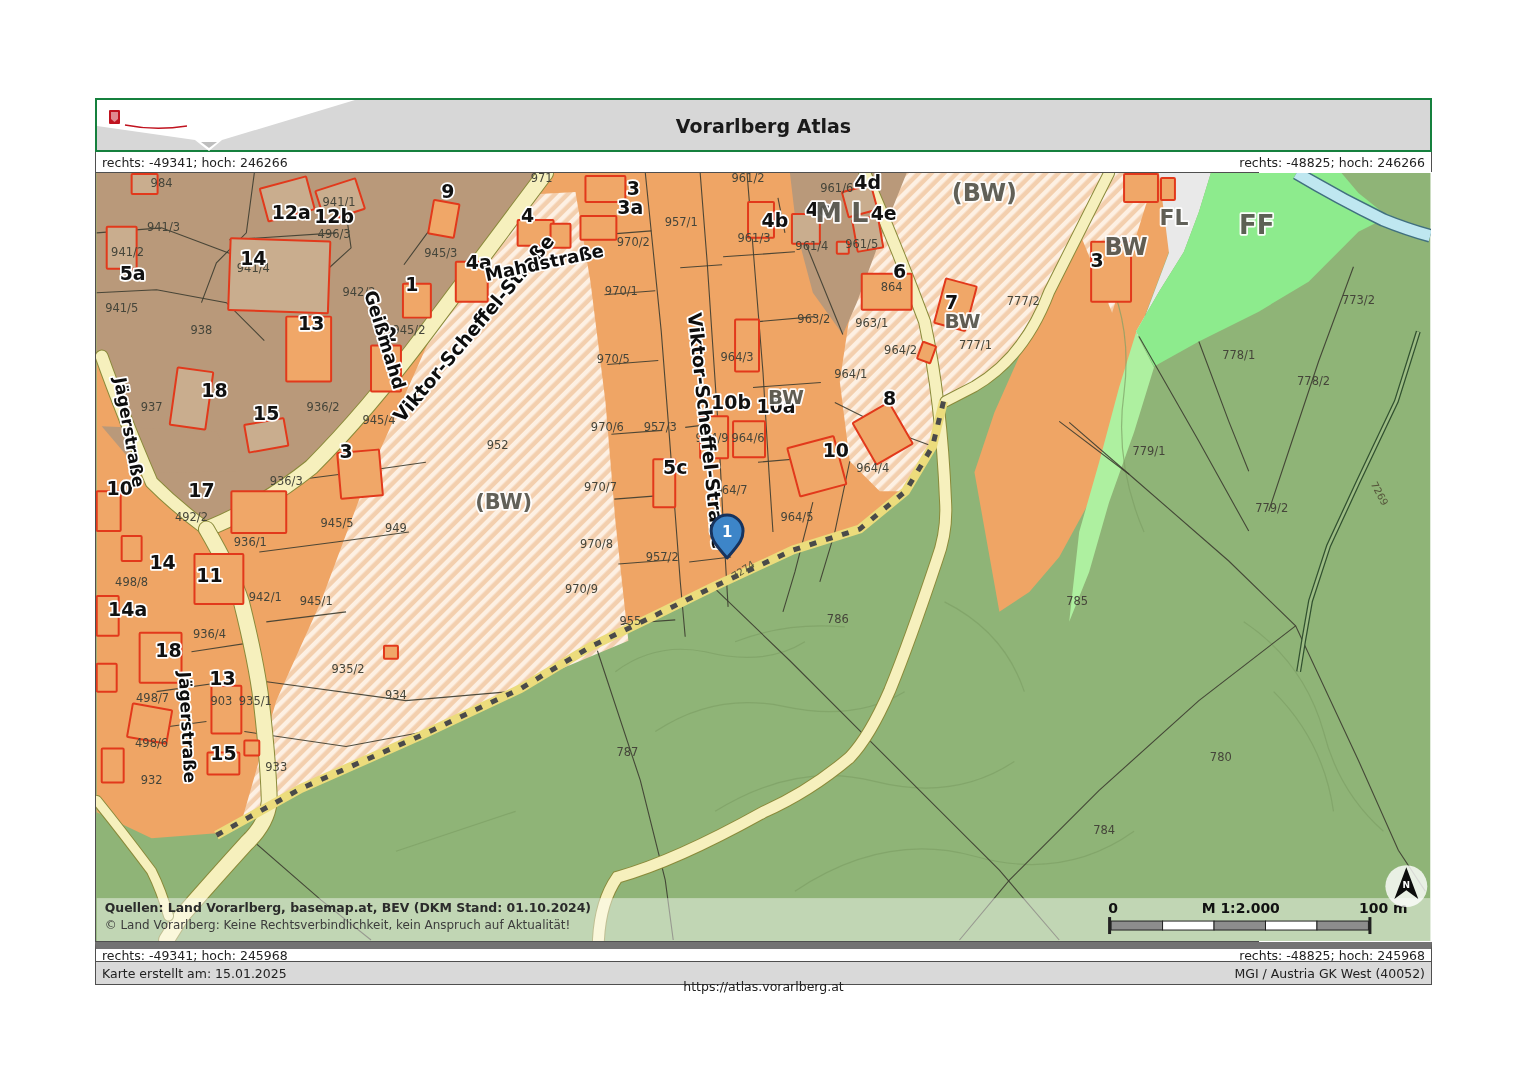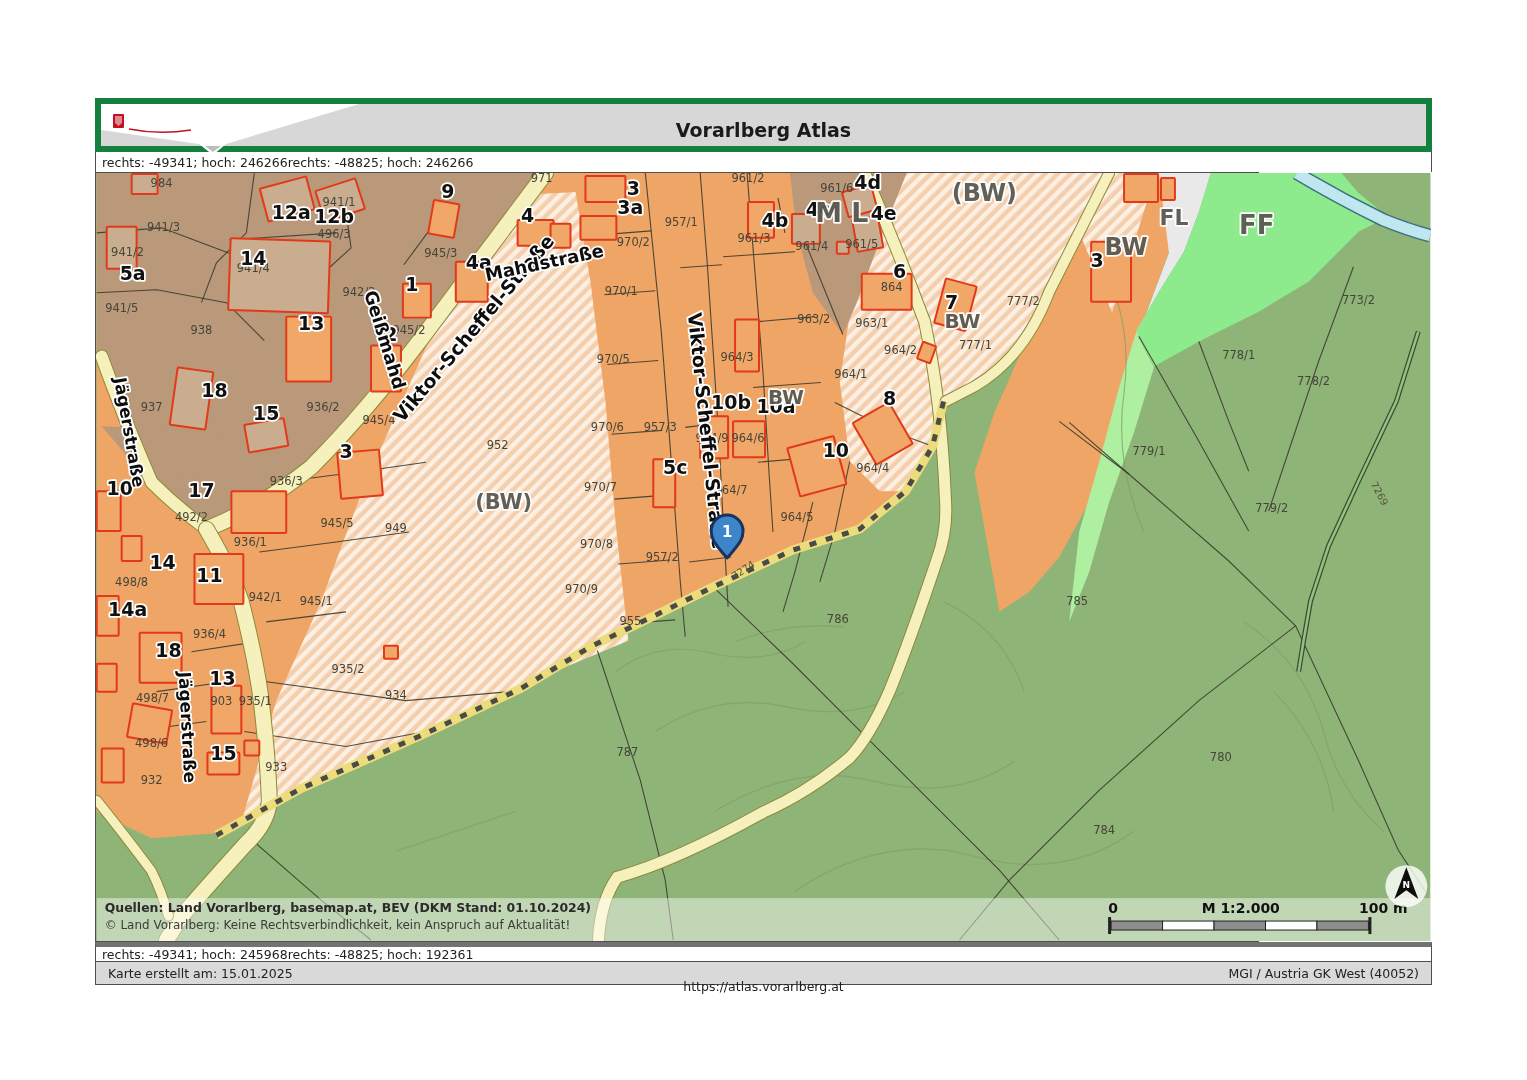--- a/index.html
+++ b/index.html
@@ -1,28 +1,28 @@
 <!DOCTYPE html>
 <html><head>
 <meta charset="utf-8">
 <style>
   html,body{margin:0;padding:0;background:#fff;width:1527px;height:1080px;overflow:hidden;
     font-family:"DejaVu Sans","Liberation Sans",sans-serif;}
   #page{position:absolute;left:95px;top:98px;width:1337px;}
-  .bar{box-sizing:border-box;border:6px solid #15803d;background:#d7d7d7;position:relative;}
+  .bar{box-sizing:border-box;border:2px solid #15803d;background:#d7d7d7;position:relative;}
   #header{height:54px;}
   #header .title{position:absolute;left:0;right:0;top:15px;text-align:center;font-size:19px;font-weight:bold;color:#1a1a1a;}
   #logo{position:absolute;left:0;top:0;width:270px;height:52px;overflow:hidden;}
   .coordbar{box-sizing:border-box;border:1px solid #4f4f4f;border-top:none;background:#fff;height:20px;
-    font-size:12.5px;color:#222;padding:2px 6px;display:flex;align-items:center;}
+    font-size:12.5px;color:#222;padding:2px 6px;display:flex;justify-content:space-between;align-items:center;}
   #coordtop{border-bottom:none;}
   #mapwrap{box-sizing:border-box;border:1px solid #4f4f4f;width:1164px;height:770px;position:relative;background:#8fb477;}
-  #coordbottom{border-top:5px solid #737373;}
+  #coordbottom{border-top:7px solid #737373;}
   #footer{height:23px;box-sizing:border-box;border:1px solid #4f4f4f;border-top:none;background:#d9d9d9;
-    font-size:12.5px;color:#222;display:flex;justify-content:space-between;align-items:center;padding:0 12px;}
+    font-size:12.5px;color:#222;display:flex;justify-content:space-between;align-items:center;padding:0 6px;}
   #footer .mid{position:absolute;left:0;right:0;text-align:center;margin-top:26px;}
   svg text{user-select:none;}
 </style>
 </head>
 <body>
 
 <div id="page">
 
   <div id="header" class="bar">
     <div id="logo">
@@ -331,21 +331,21 @@
         </g>
         <g>
           <path d="M632,386 C618,370 616,366 616,359 a16,16 0 1,1 32,0 C648,366 646,370 632,386 Z" fill="#3d85c8" stroke="#17335e" stroke-width="3" stroke-linejoin="round"></path>
           <text x="632" y="365" text-anchor="middle" font-size="15" font-weight="bold" fill="#ffffff">1</text>
         </g>
       </svg>
   </div>
 
   <div id="coordbottom" class="coordbar">
     <span>rechts: -49341; hoch: 245968</span>
-    <span>rechts: -48825; hoch: 192361</span>
+    <span>rechts: -48825; hoch: 245968</span>
   </div>
 
   <div id="footer">
     <span>Karte erstellt am: 15.01.2025</span>
     <span class="mid">https://atlas.vorarlberg.at</span>
     <span>MGI / Austria GK West (40052)</span>
   </div>
 
 </div>
 

